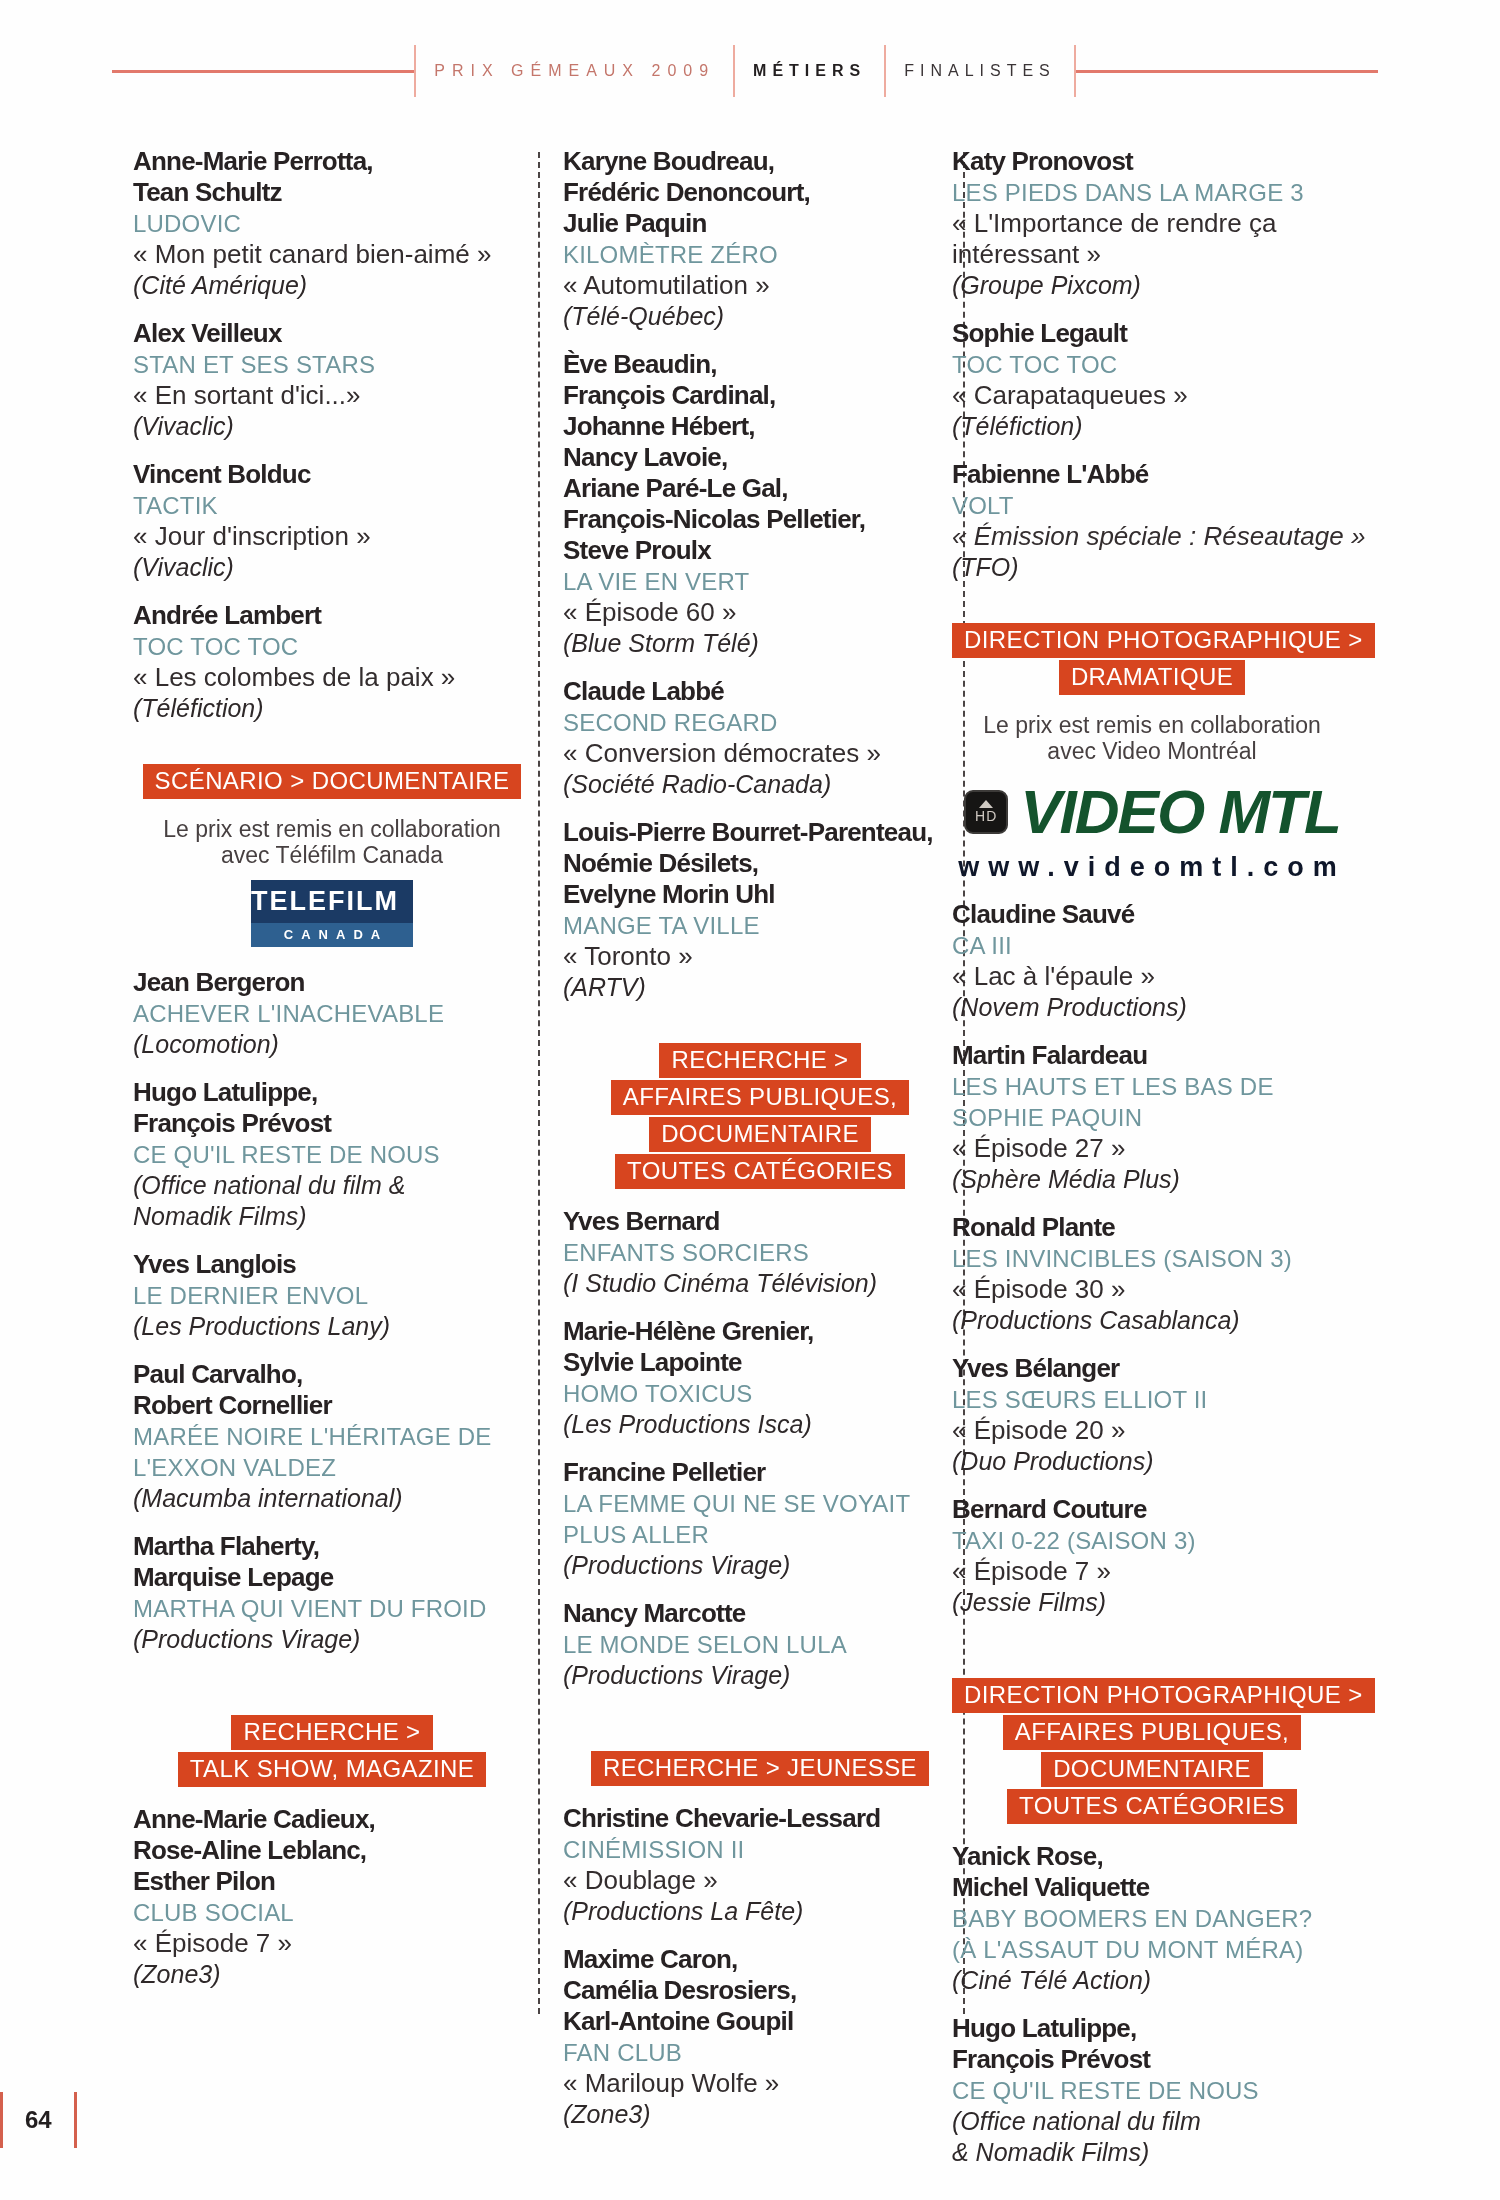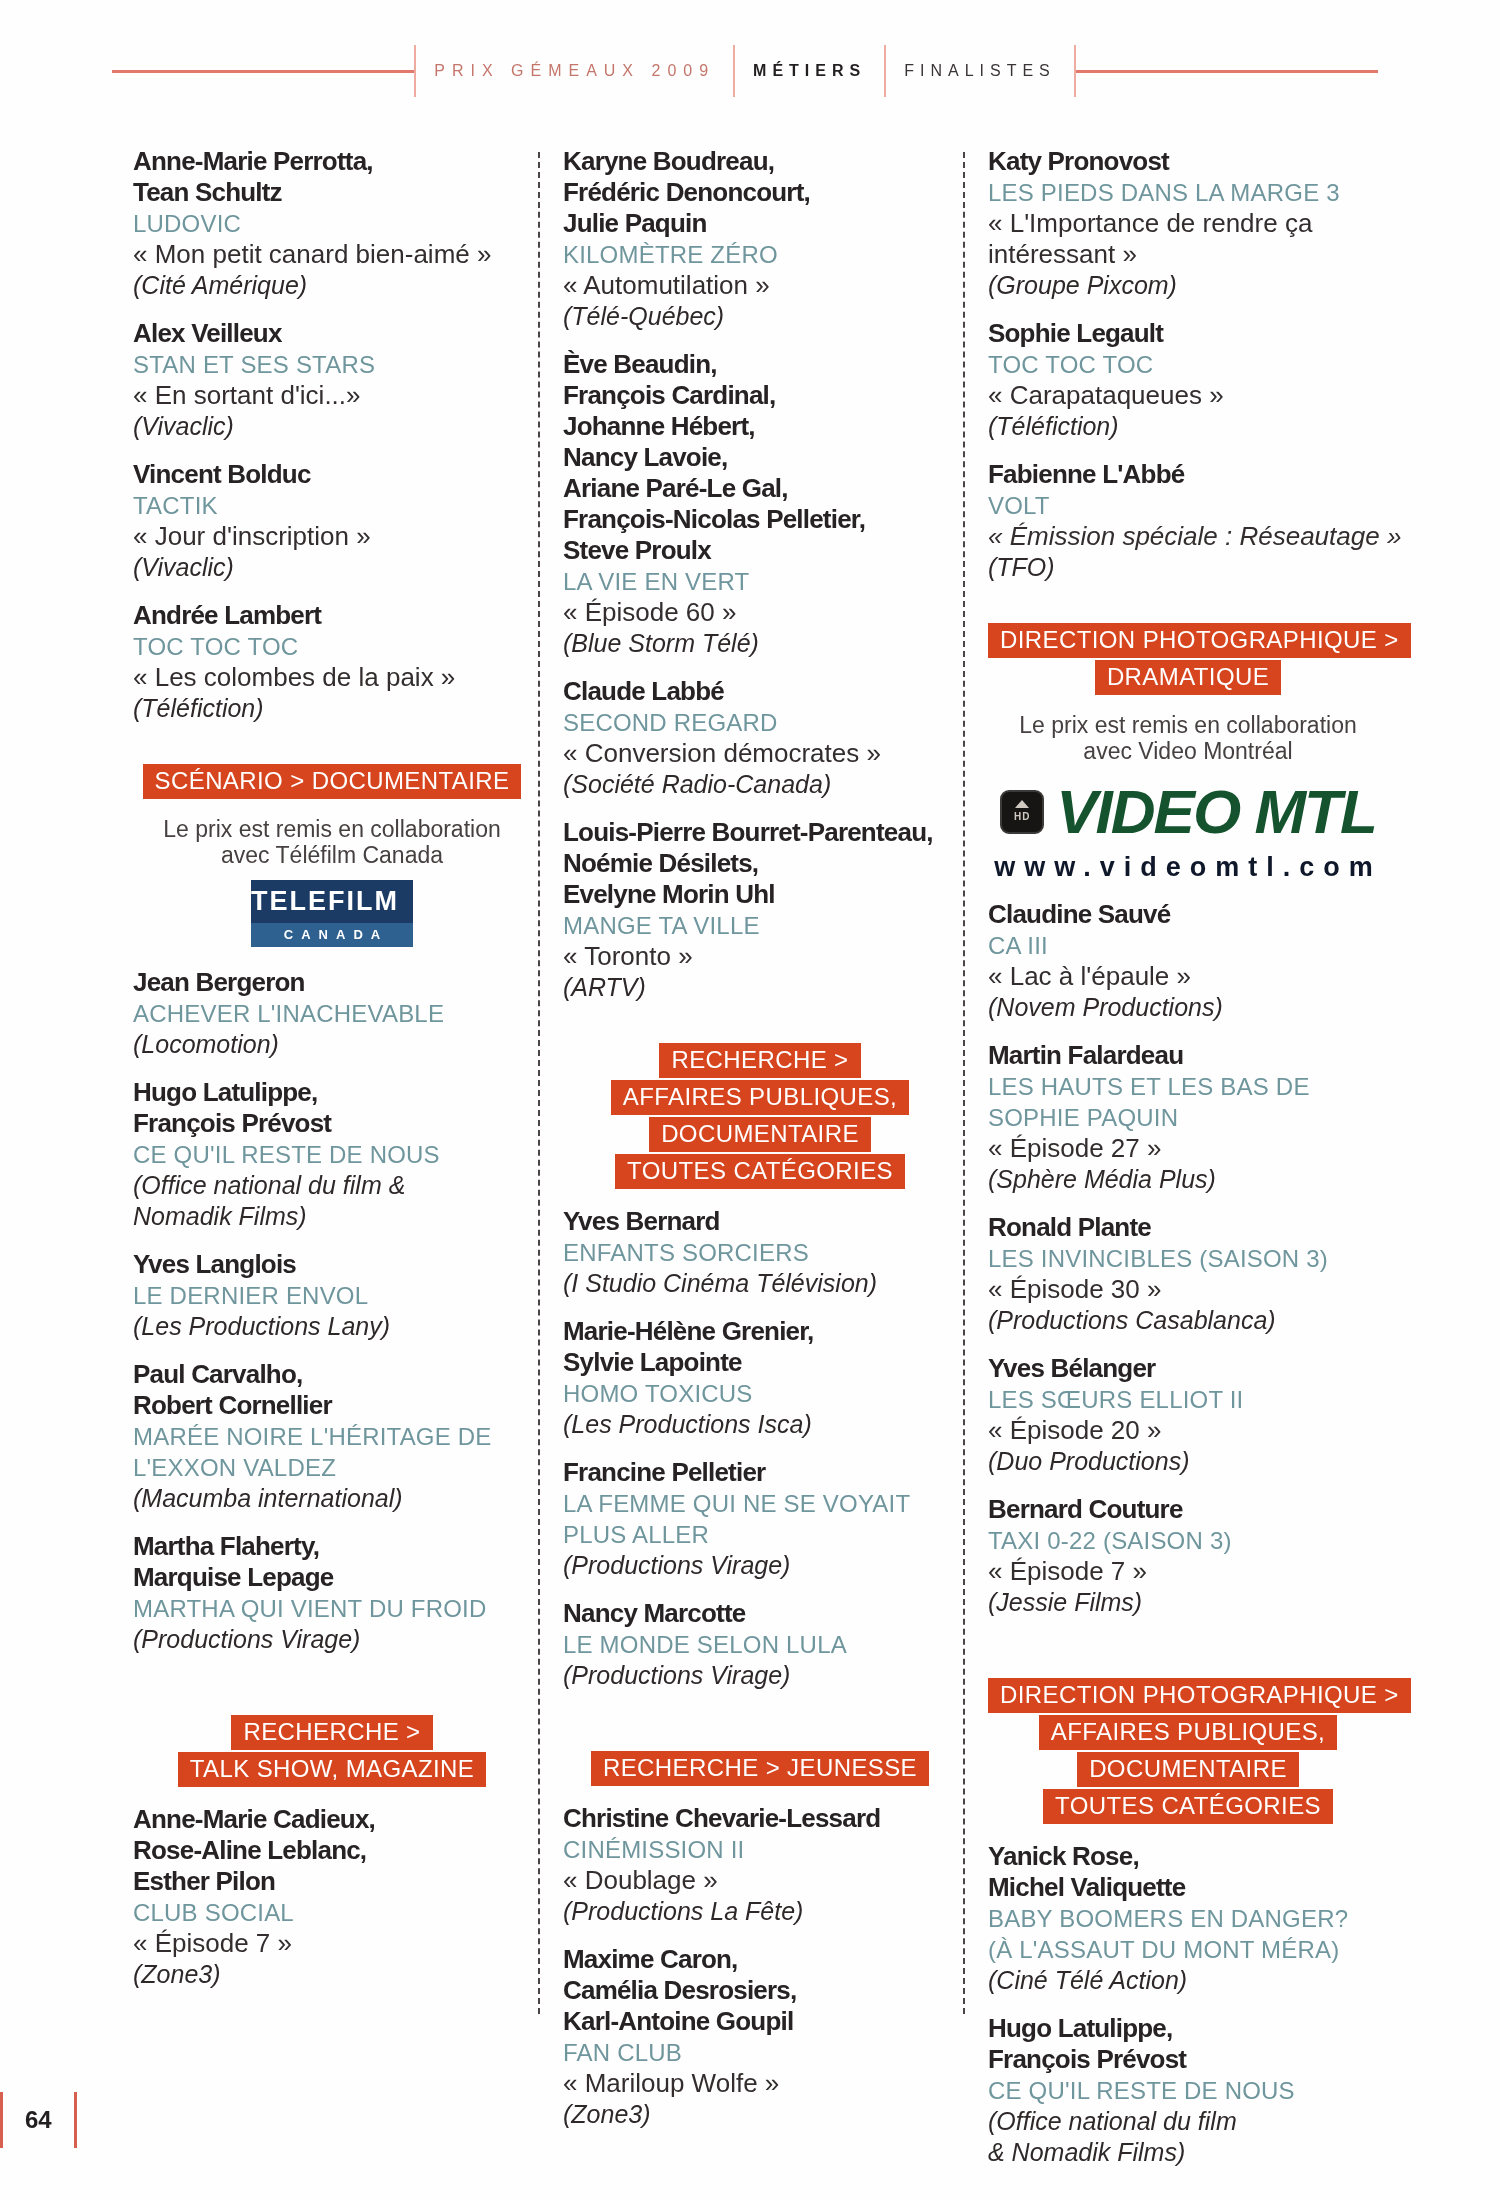--- a/index.html
+++ b/index.html
@@ -13,21 +13,21 @@
   .h-salmon{color:#c4766b;letter-spacing:7px;}
   .h-bold{color:#231f20;font-weight:bold;letter-spacing:6px;}
   .h-dark{color:#3a3436;letter-spacing:6px;}
   
   .dash{position:absolute;top:152px;height:1862px;width:0;border-left:2px dashed #4a4444;}
   .dash1{left:538px;} .dash2{left:963px;}
   
   .column{position:absolute;top:146px;}
   .col1{left:133px;width:398px;}
   .col2{left:563px;width:394px;}
-  .col3{left:988px;width:400px;}
+  .col3{left:952px;width:400px;}
   .ln{white-space:nowrap;}
   .entry{margin:0 0 17px 0;}
   .nm{font-weight:bold;font-size:26px;line-height:31px;letter-spacing:-0.8px;color:#272223;}
   .tl{font-size:24px;line-height:31px;color:#6f969d;letter-spacing:0.2px;}
   .ep{font-size:26px;line-height:31px;color:#332d2e;}
   .ep.it{font-style:italic;}
   .co{font-size:25px;line-height:31px;color:#2e2829;font-style:italic;}
   
   .category{text-align:center;margin:12px 0 16px 0;}
   .category .row{line-height:0;}
@@ -41,21 +41,21 @@
           font-size:27px;line-height:43px;letter-spacing:2px;}
   .tf-bot{background:#2e6090;color:#fff;text-align:center;font-weight:bold;
           font-size:13px;line-height:24px;letter-spacing:8px;text-indent:8px;}
   
   .videomtl{text-align:center;margin:4px 0 16px 0;}
   .vm-row{display:flex;align-items:center;justify-content:center;gap:12px;}
   .vm-icon{width:44px;height:44px;background:#161514;border:2px solid #3c3a38;border-radius:9px;
            display:flex;flex-direction:column;align-items:center;justify-content:center;box-sizing:border-box;}
   .vm-cam{width:0;height:0;border-left:7px solid transparent;border-right:7px solid transparent;
           border-bottom:8px solid #cfc9c2;margin-bottom:2px;}
-  .vm-hd{font-size:10px;font-weight:bold;color:#cfc9c2;letter-spacing:1px;line-height:13px;}
+  .vm-hd{font-size:14px;font-weight:normal;color:#cfc9c2;letter-spacing:1px;line-height:13px;}
   .vm-word{font-size:62px;font-weight:bold;font-style:italic;letter-spacing:-2px;color:#14532d;white-space:nowrap;}
   .vm-url{font-size:27px;font-weight:bold;letter-spacing:9px;color:#0f172a;margin-top:5px;white-space:nowrap;}
   
   footer{position:absolute;top:2092px;left:0;width:100%;display:flex;align-items:center;gap:22px;}
   .fline{width:3px;height:56px;background:#d4604d;}
   footer span{font-size:24px;font-weight:bold;color:#231f20;}
 </style>
 </head>
 <body>
 

